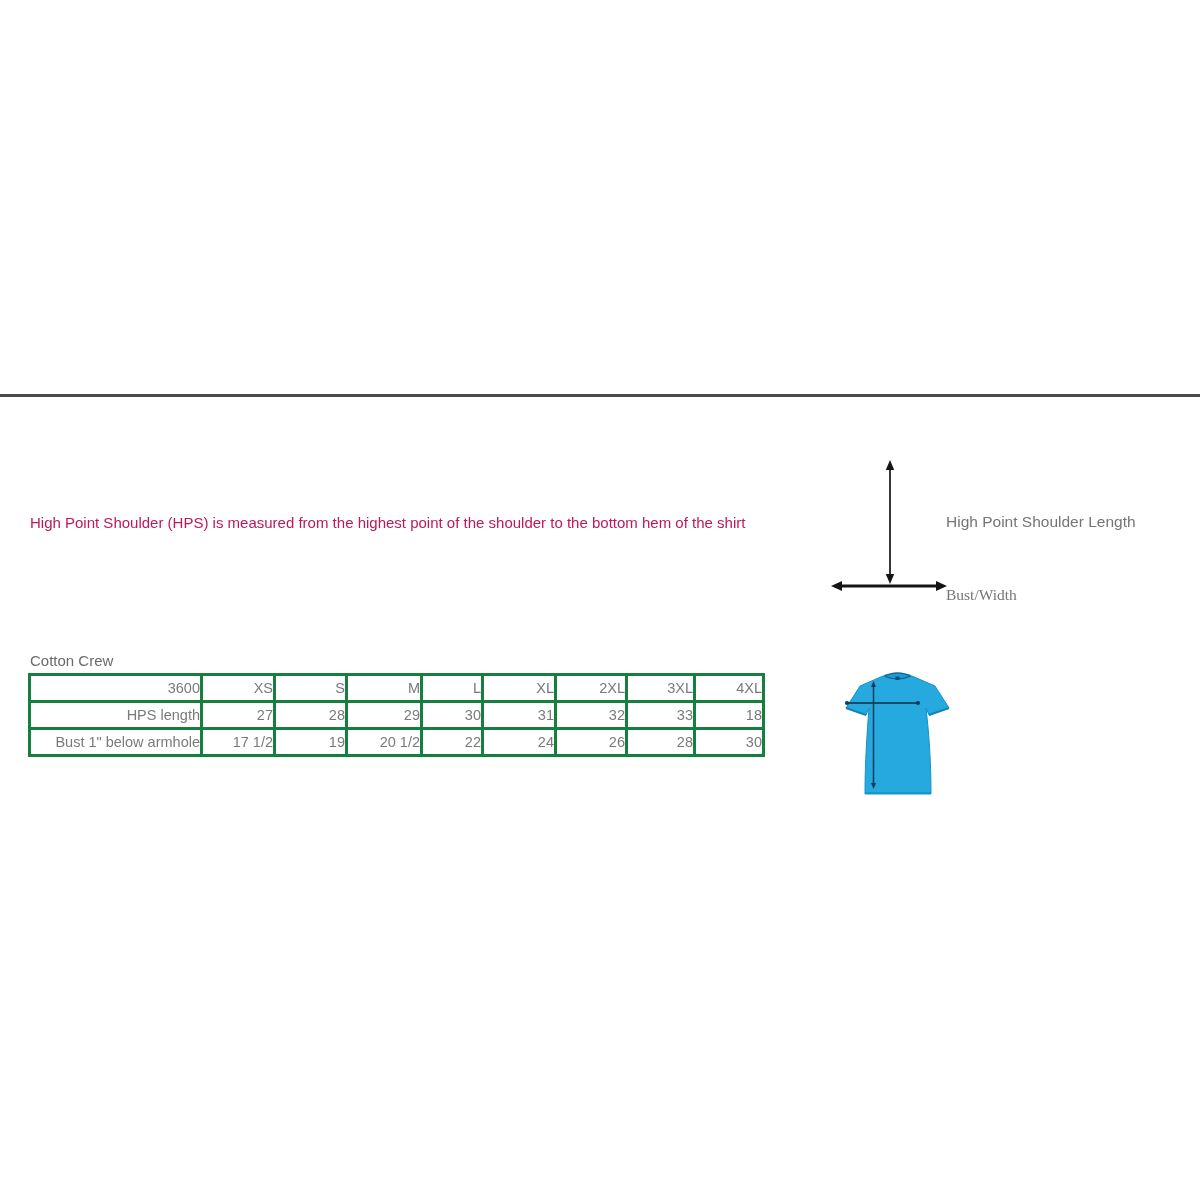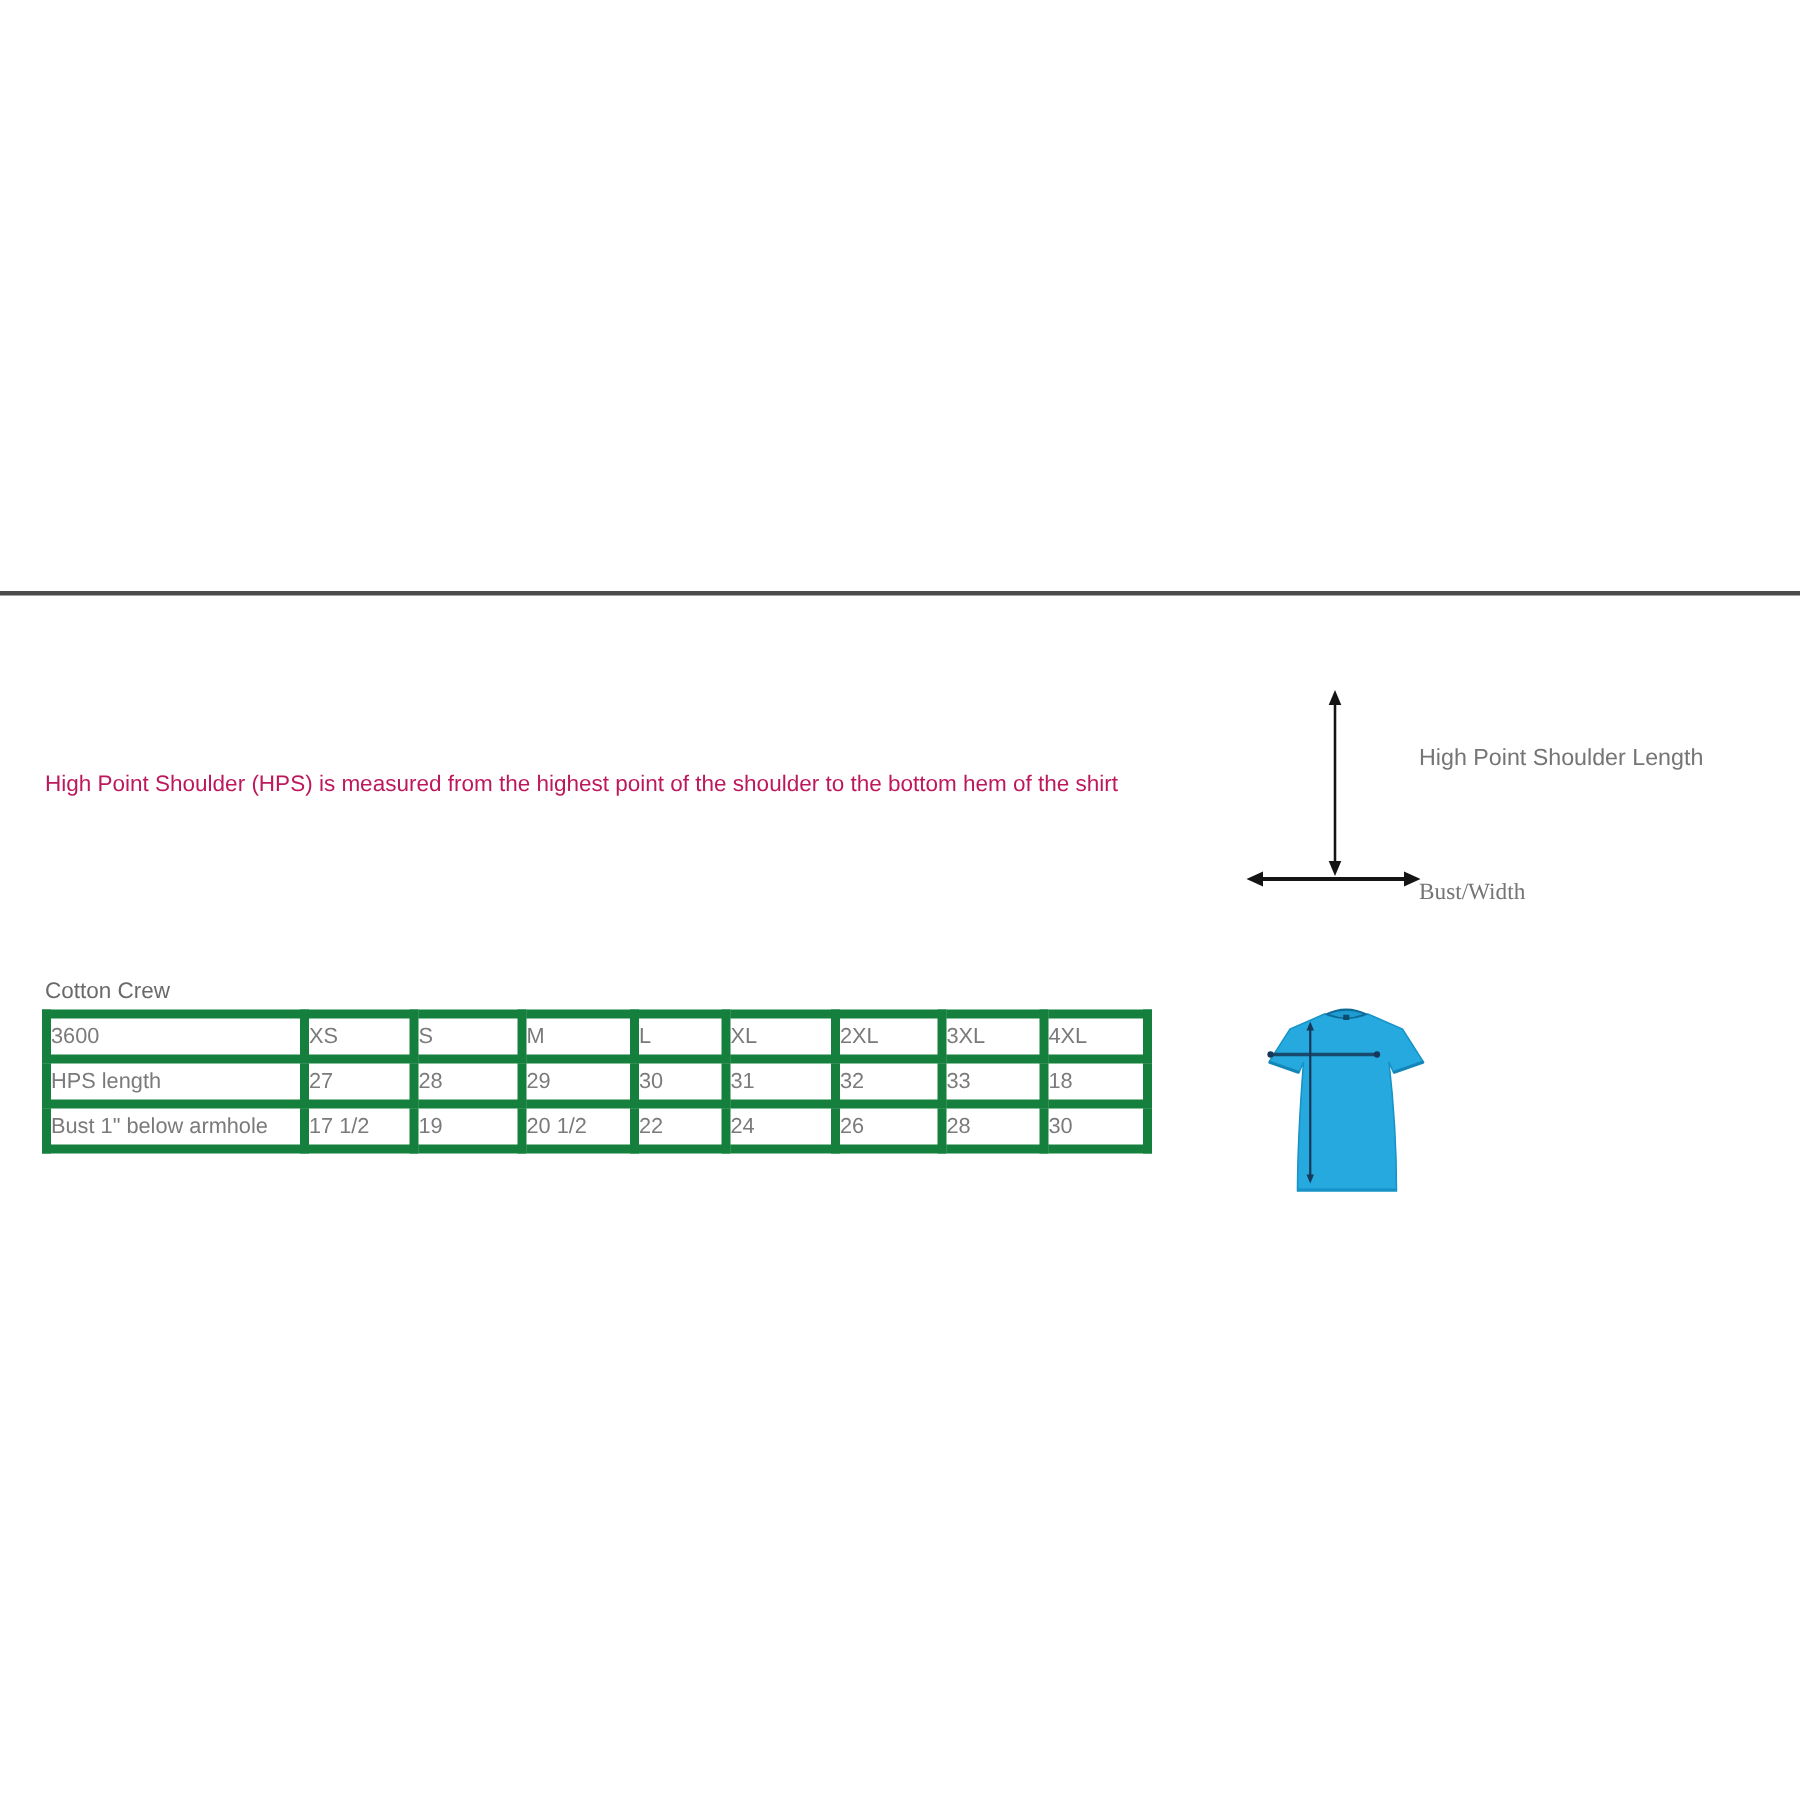--- a/index.html
+++ b/index.html
@@ -26,32 +26,32 @@
   }
   .note{
     position:absolute;left:30px;white-space:nowrap;
     font-size:15px;color:#be185d;
   }
   .note-hps{top:514px;}
   .note-bust{top:584px;}
   .arrow-label{
     position:absolute;font-size:15.5px;color:#757575;white-space:nowrap;
   }
-  .label-hps{left:946px;top:497px;}
+  .label-hps{left:946px;top:513px;}
   .label-bust{left:946px;top:586px;font-family:Liberation Serif, serif;}
   .diagram-arrows{position:absolute;left:826px;top:456px;z-index:1;}
   .product-label{
     position:absolute;left:30px;top:652px;font-size:15px;color:#6a6a6a;
   }
   table.size-chart{
     position:absolute;left:28px;top:673px;border-collapse:collapse;
     font-size:14.5px;color:#7a7a7a;table-layout:fixed;
   }
   table.size-chart td{
-    border:6px solid #15803d;text-align:left;vertical-align:middle;
+    border:3px solid #15803d;text-align:right;vertical-align:middle;
     height:24px;padding:0;overflow:hidden;white-space:nowrap;
   }
   table.size-chart td.thick-l{border-left-width:3px;margin-top:12px;}
   .tshirt{position:absolute;left:838px;top:662px;}
 </style>
 </head>
 <body>
 
 <div id="page">
 

